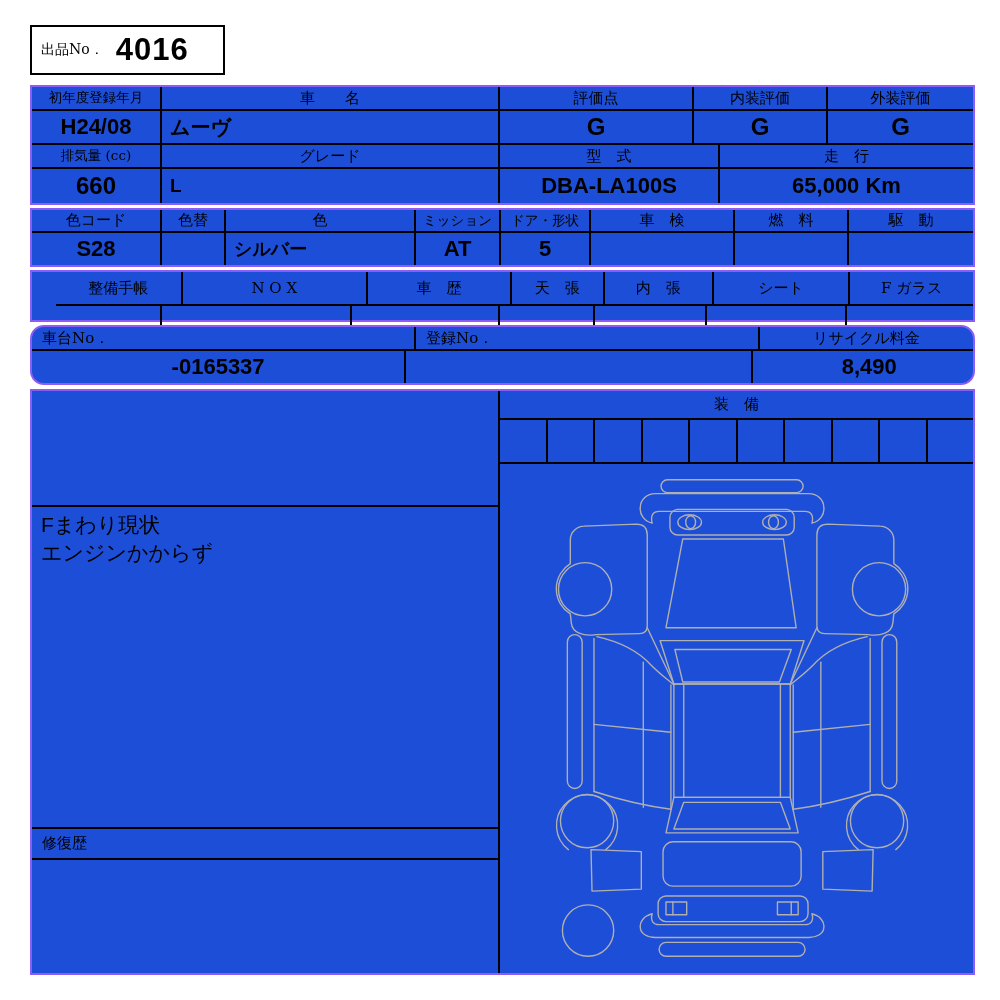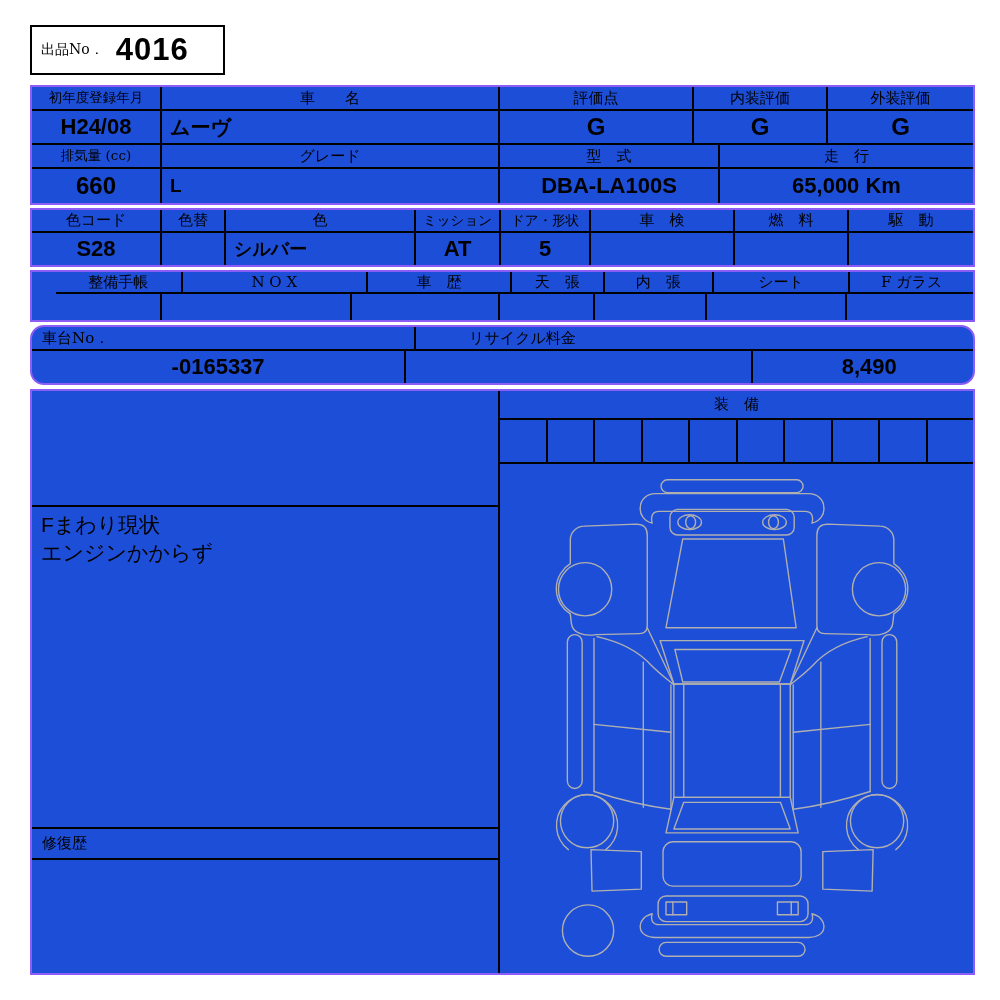--- a/index.html
+++ b/index.html
@@ -84,21 +84,21 @@
       <div class="cell vc vl" style="width:190px;font-size:18px;">シルバー</div>
       <div class="cell vc" style="width:85px;">AT</div>
       <div class="cell vc" style="width:90px;">5</div>
       <div class="cell vc" style="width:144px;"></div>
       <div class="cell vc" style="width:114px;"></div>
       <div class="cell vc last" style="width:124px;"></div>
     </div>
   </div>
 
   <div class="sec" style="left:30px;top:270px;width:945px;height:52px;">
-    <div class="row bb" style="height:22px;margin-left:24px;">
+    <div class="row bb" style="height:34px;margin-left:24px;">
       <div class="cell hc" style="width:130px;">整備手帳</div>
       <div class="cell hc" style="width:190px;">N O X</div>
       <div class="cell hc" style="width:148px;">車　歴</div>
       <div class="cell hc" style="width:95px;">天　張</div>
       <div class="cell hc" style="width:112px;">内　張</div>
       <div class="cell hc" style="width:140px;">シート</div>
       <div class="cell hc last" style="width:126px;">F ガラス</div>
     </div>
     <div class="row" style="height:26px;">
       <div class="cell vc" style="width:130px;"></div>
@@ -107,20 +107,21 @@
       <div class="cell vc" style="width:95px;"></div>
       <div class="cell vc" style="width:112px;"></div>
       <div class="cell vc" style="width:140px;"></div>
       <div class="cell vc last" style="width:126px;"></div>
     </div>
   </div>
 
   <div class="sec" style="left:30px;top:325px;width:945px;height:60px;border-radius:14px;">
     <div class="row bb" style="height:24px;">
       <div class="cell hc hl" style="width:384px;">車台No．</div>
+      <div class="cell hc hl" style="width:344px;">登録No．</div>
       <div class="cell hc last" style="width:213px;">リサイクル料金</div>
     </div>
     <div class="row" style="height:32px;gap:12px;">
       <div class="cell vc" style="width:384px;">-0165337</div>
       <div class="cell vc" style="width:344px;"></div>
       <div class="cell vc last" style="width:213px;">8,490</div>
     </div>
   </div>
 
   <div class="sec" style="left:30px;top:389px;width:945px;height:586px;display:flex;">

